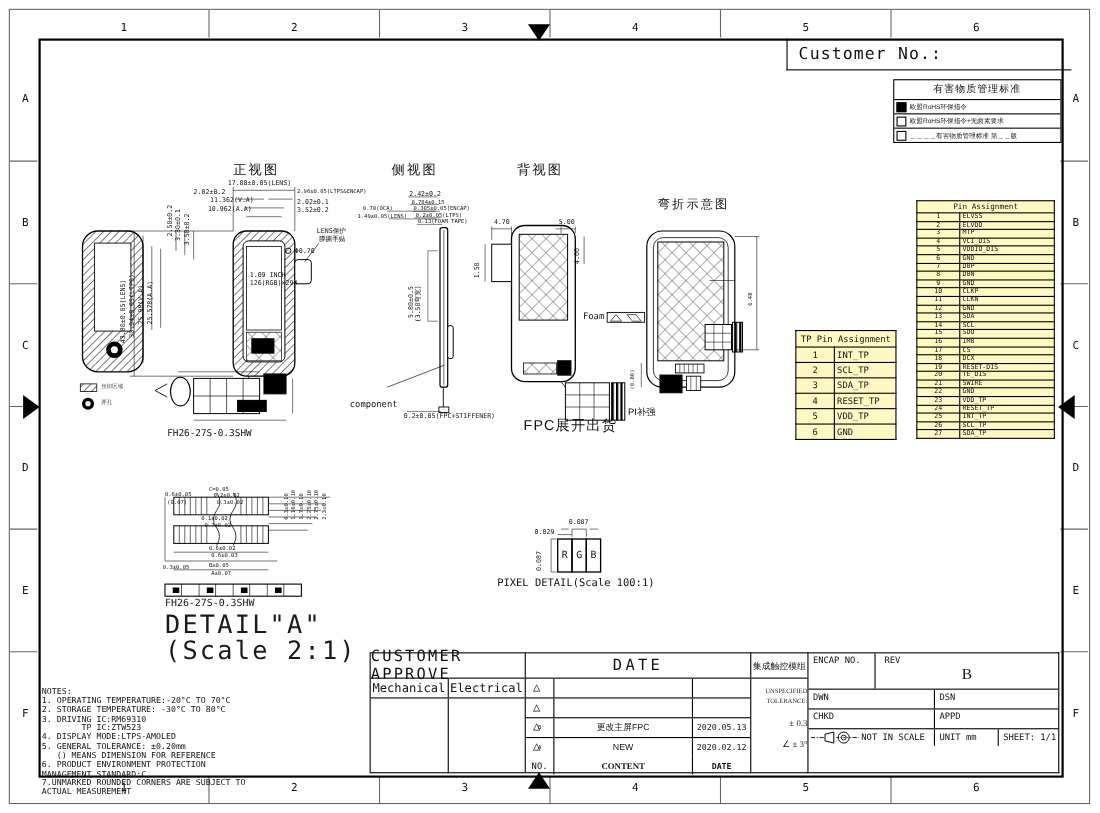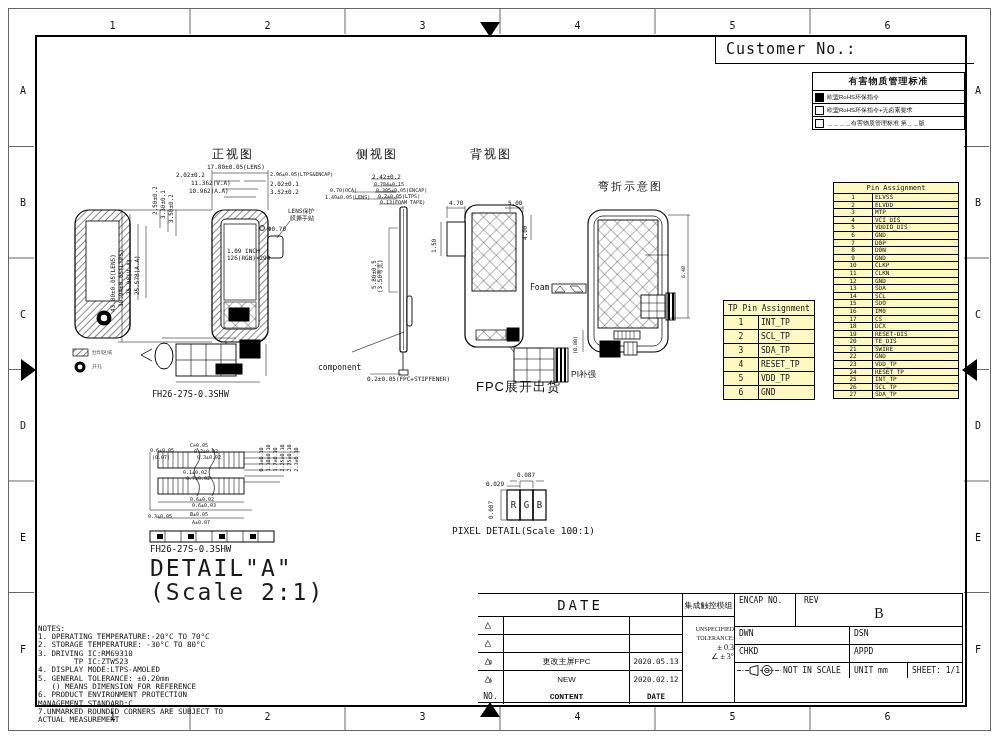--- a/index.html
+++ b/index.html
@@ -20,21 +20,21 @@
   .dim{font-size:6px}
   .dim5{font-size:5px}
   .rl{position:absolute;transform:rotate(-90deg);transform-origin:0 100%;white-space:nowrap;font-size:6px}
   .rl5{font-size:5px}
   
   .custbox{left:715px;top:35px;width:248px;height:28px;border-left:1.5px solid #000;border-bottom:1.5px solid #000;
            display:flex;align-items:center;padding-left:10px;font-size:15px;letter-spacing:1px}
   
   .rohs{left:812px;top:72px;width:151px;border:1.2px solid #000;font-family:"Liberation Sans",sans-serif}
   .rohs .hd{height:17px;border-bottom:1px solid #000;display:flex;align-items:center;justify-content:center;
-            font-size:9px;font-weight:bold;letter-spacing:1px}
+            font-size:9px;font-weight:normal;letter-spacing:1px}
   .rohs .rw{height:12px;border-bottom:1px solid #000;display:flex;align-items:center;font-size:6px;padding-left:2px;gap:3px}
   .rohs .rw:last-child{border-bottom:none}
   .cb{width:7px;height:7px;border:1px solid #000;flex:0 0 auto;background:#fff}
   .cb.filled{background:#000}
   
   .pintbl{border:1px solid #000;border-collapse:collapse;position:absolute;background:#fef9c3}
   .pintbl td,.pintbl th{border:1px solid #000;padding:0 2px;font-weight:normal}
   .tp-table{left:723px;top:300px;width:92px;font-size:8px}
   .tp-table th{height:14px;font-size:8px}
   .tp-table td{height:13px;text-align:left}
@@ -66,21 +66,21 @@
                font-family:"Liberation Sans",sans-serif}
   .amend .c-dt{width:52px;display:flex;align-items:center;justify-content:center;font-size:7.5px}
   .tri{position:relative;display:inline-block;width:12px;height:12px}
   .tri .sym{position:absolute;left:0;top:-1px;font-size:11px}
   .tri .ltr{position:absolute;left:4.5px;top:3.5px;font-size:5px}
   .tolcol{left:683px;top:593px;width:52px;height:110px;border-left:none;text-align:right;
           font-family:"Liberation Serif",serif}
   .tolcol .hd{height:22px;border-bottom:1px solid #000;display:flex;align-items:center;justify-content:center;
               font-size:8px;font-family:"Liberation Sans",sans-serif}
   .tolcol .tb{font-size:6px;margin-top:8px;line-height:9px;color:#222}
-  .tolcol .tv{font-size:8px;}
+  .tolcol .tv{font-size:8px;margin-top:10px}
   
   .tblock{left:735px;top:593px;width:228px;height:110px;border-left:none}
   .tblock .company{height:26px;border-bottom:1px solid #000;display:flex;align-items:center;justify-content:center;
                    font-family:"Liberation Serif",serif;font-size:14.5px;letter-spacing:.5px}
   .tblock .r2{height:32px;border-bottom:1px solid #000;display:flex}
   .tblock .r2 .c{border-right:1px solid #000;font-size:8px;padding:2px 0 0 4px;box-sizing:border-box}
   .tblock .r2 .c1{width:137px}.tblock .r2 .c2{width:61px}
   .tblock .r2 .c3{flex:1;border-right:none;position:relative}
   .tblock .r2 .c3 .rev{position:absolute;left:0;right:0;top:12px;text-align:center;
                        font-family:"Liberation Serif",serif;font-size:14px}
@@ -617,20 +617,31 @@
           <td class="num">27</td>
           <td>SDA_TP</td>
         </tr>
       </tbody>
   </table>
 
   <div class="abs notes">
     
   <div>NOTES:</div><div>1. OPERATING TEMPERATURE:-20°C TO 70°C</div><div>2. STORAGE TEMPERATURE: -30°C TO 80°C</div><div>3. DRIVING IC:RM69310</div><div>        TP IC:ZTW523</div><div>4. DISPLAY MODE:LTPS-AMOLED</div><div>5. GENERAL TOLERANCE: ±0.20mm</div><div>   () MEANS DIMENSION FOR REFERENCE</div><div>6. PRODUCT ENVIRONMENT PROTECTION</div><div>MANAGEMENT STANDARD:C</div><div>7.UNMARKED ROUNDED CORNERS ARE SUBJECT TO</div><div>ACTUAL MEASUREMENT</div></div>
 
+  <div class="btable approve">
+    <div class="hd">CUSTOMER APPROVE</div>
+    <div class="sub">
+      <div>Mechanical</div>
+      <div>Electrical</div>
+    </div>
+    <div class="body">
+        <div></div>
+        <div></div>
+      </div>
+  </div>
 
   <div class="btable amend">
     <div class="hd">DATE</div>
     <div>
 
         <div class="rw">
           <div class="c-no">
             <span class="tri">
               <span class="sym">△</span>
               <span class="ltr"></span>
@@ -668,21 +679,21 @@
               <span class="sym">△</span>
               <span class="ltr">A</span>
             </span>
           </div>
           <div class="c-ct">NEW</div>
           <div class="c-dt">2020.02.12</div>
         </div>
       </div>
     <div class="rw">
       <div class="c-no" style="font-size:8px">NO.</div>
-      <div class="c-ct" style="font-weight:bold;font-family:Liberation Mono, monospace">CONTENT</div>
+      <div class="c-ct" style="font-weight:bold;font-family:Liberation Serif, serif">CONTENT</div>
       <div class="c-dt" style="font-weight:bold">DATE</div>
     </div>
   </div>
 
   <div class="btable tolcol">
     <div class="hd">集成触控模组</div>
     <div class="tb">
       <div>UNSPECIFIED</div>
       <div>TOLERANCE:</div>
     </div>

